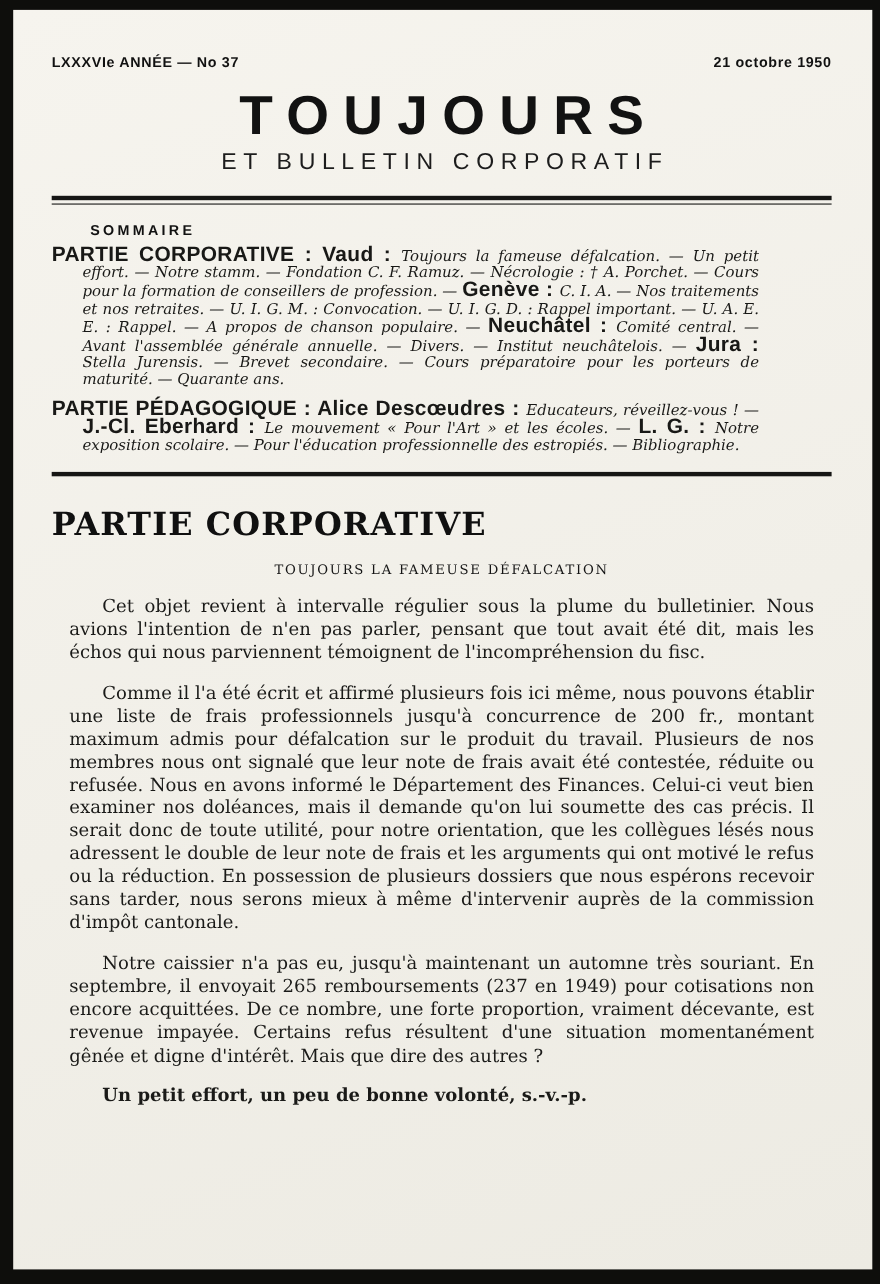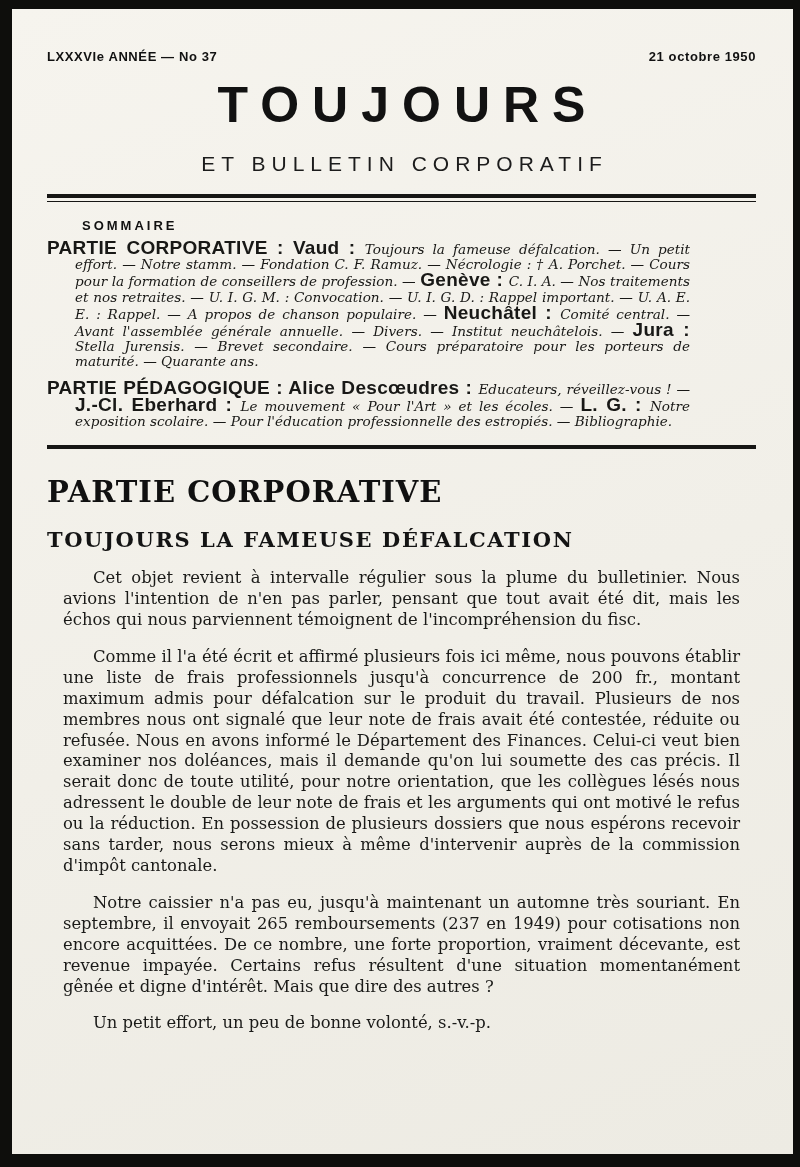--- a/index.html
+++ b/index.html
@@ -35,21 +35,21 @@
     text-align: center;
     font-family: "Liberation Sans", sans-serif;
     font-weight: bold;
     font-size: 50px;
     letter-spacing: 13px;
     text-indent: 13px;
     color: #121212;
     line-height: 1.0;
   }
   .sub-title {
-    margin-top: 22px;
+    margin-top: 6px;
     text-align: center;
     font-family: "Liberation Sans", sans-serif;
     font-weight: normal;
     font-size: 21px;
     letter-spacing: 6px;
     text-indent: 6px;
     color: #1c1c1c;
   }
   .double-rule {
     margin-top: 18px;
@@ -103,35 +103,36 @@
     font-style: italic;
     font-weight: bold;
     font-size: 17px;
     letter-spacing: 1.5px;
     border-bottom: 2px solid #161614;
     padding-bottom: 2px;
     color: #101010;
   }
   .article-title {
     margin: 18px 0 14px 0;
-    font-weight: bold;
-    font-size: 21px;
+    text-align: center;
+    font-weight: normal;
+    font-size: 12px;
     letter-spacing: 1.6px;
     color: #141414;
   }
   .article-title.second { margin-top: 46px; }
   .body-p {
     margin: 16px;
     font-size: 16.4px;
     line-height: 20.9px;
     text-align: justify;
     text-indent: 30px;
     color: #1a1a18;
   }
-  .body-p.last { text-align: left; margin-top: 0; }
+  .body-p.last { text-align: left; margin-top: 0; font-weight: bold; }
 </style>
 </head>
 <body>
 
 <div class="scan">
   <div class="paper">
 
     <header>
       <div class="issue-row">
         <span>LXXXVIe ANNÉE — No 37</span>

